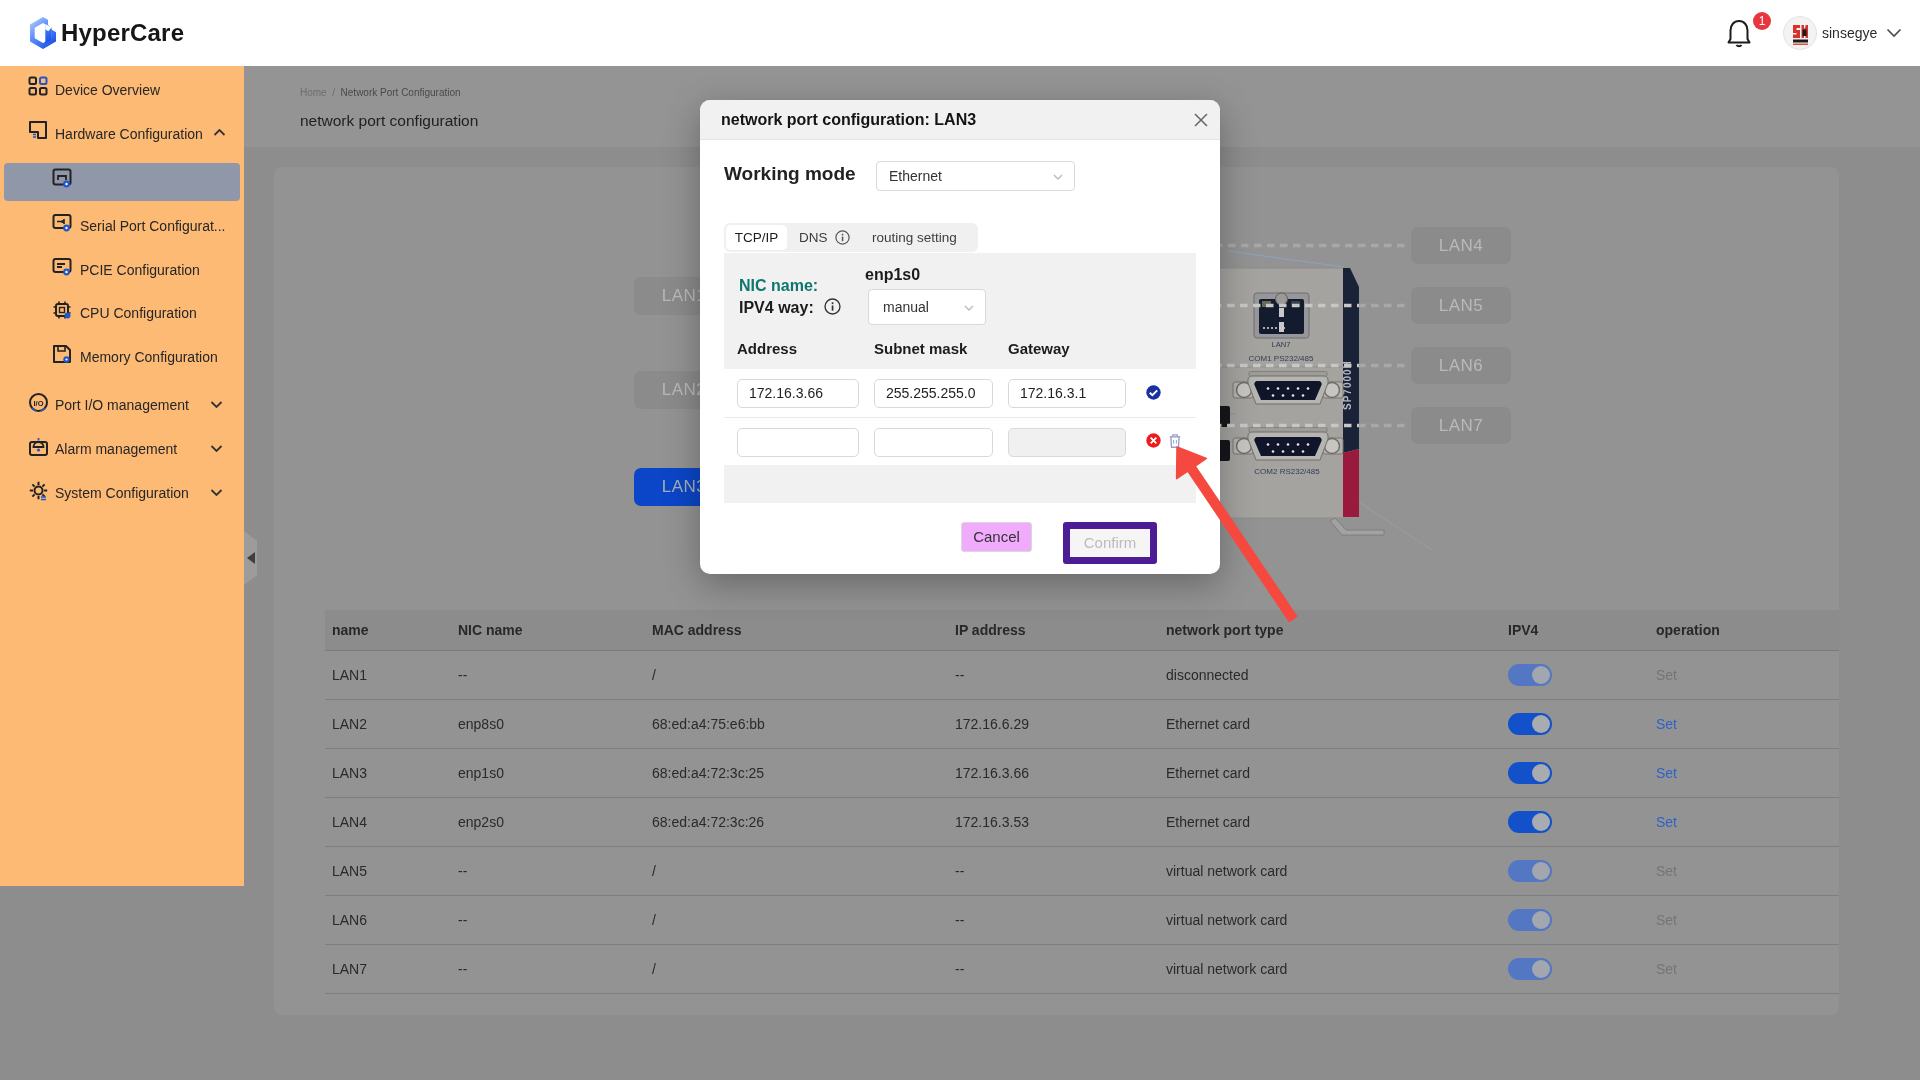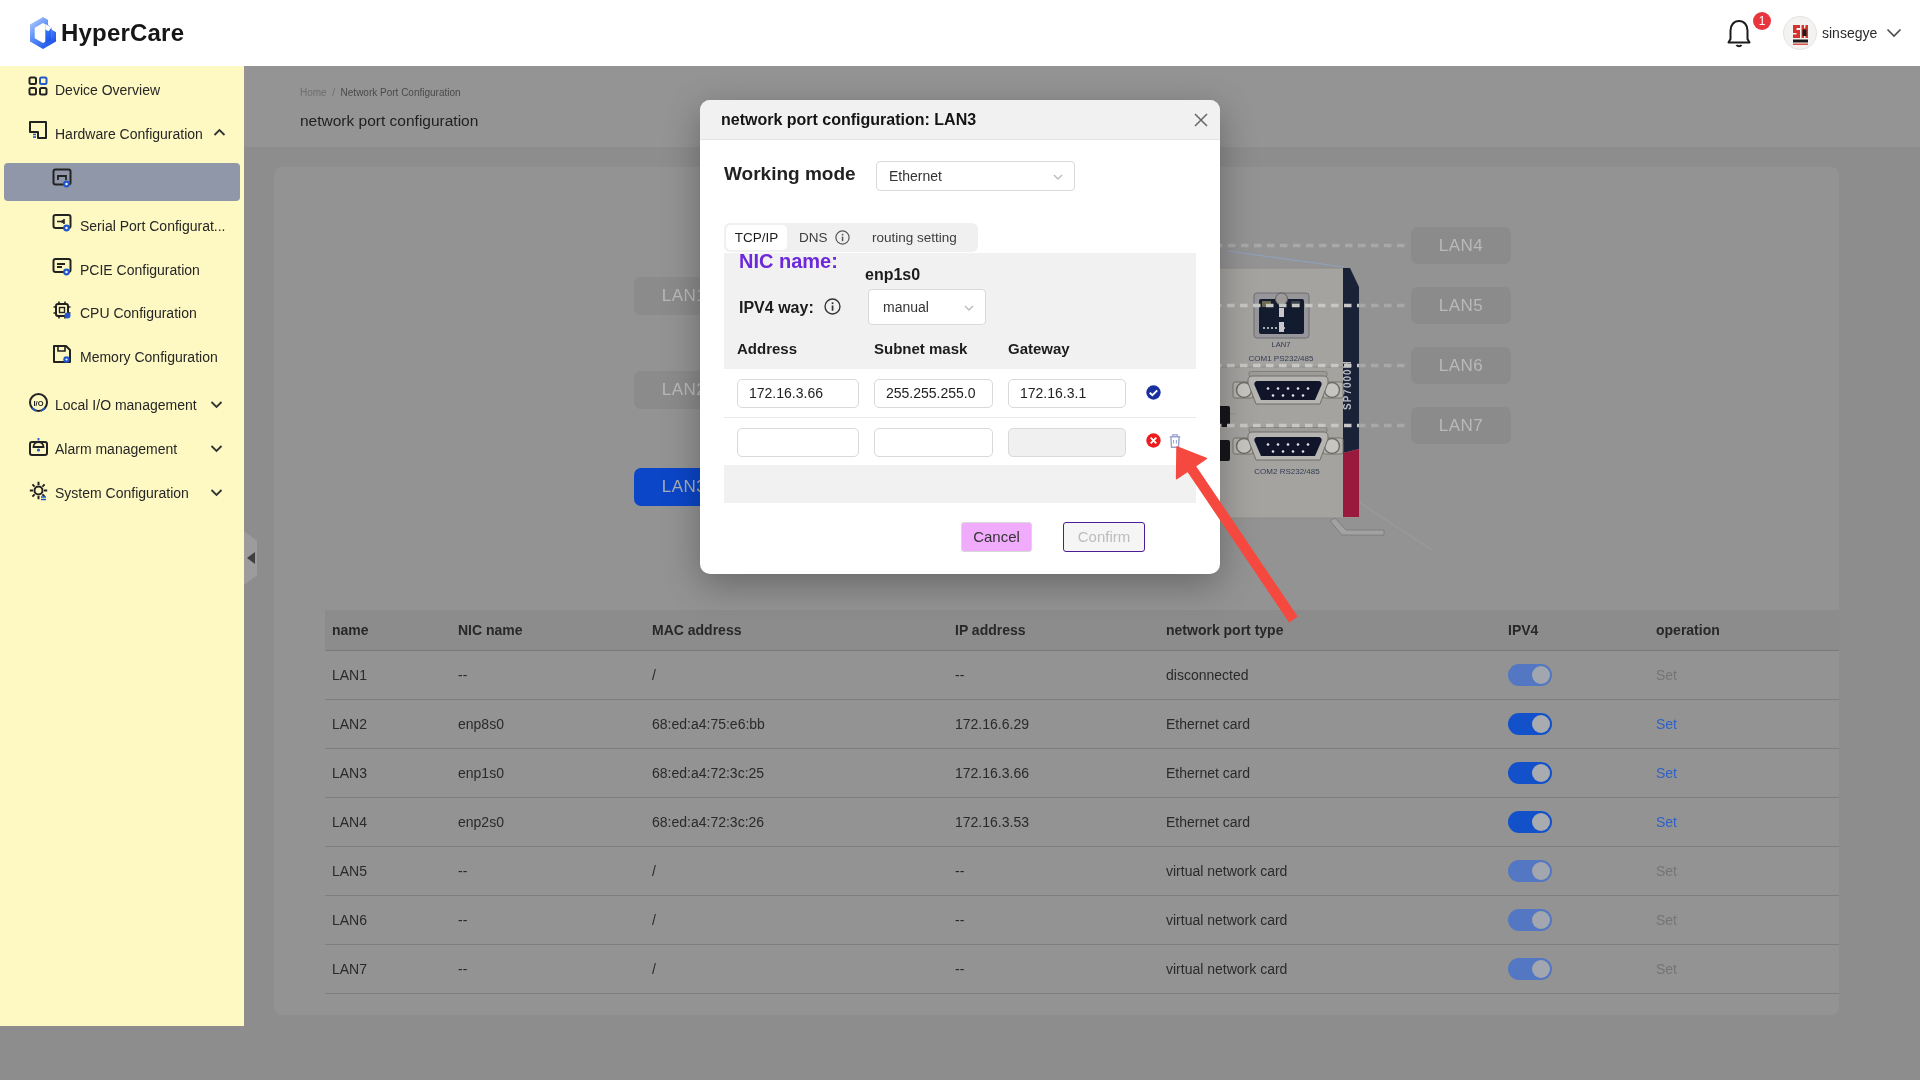--- a/index.html
+++ b/index.html
@@ -4,21 +4,21 @@
 <style>
   html,body{margin:0;padding:0;}
   body{font-family:"Liberation Sans", sans-serif; width:1920px; height:1080px; overflow:hidden;}
   #page{position:relative; width:1920px; height:1080px; background:#8d8d8d; overflow:hidden;}
   .abs{position:absolute;}
   
   #hdr{left:0; top:0; width:1920px; height:66px; background:#ffffff; z-index:40;}
   #logotext{left:61px; top:0; height:66px; line-height:66px; font-size:24px; font-weight:bold; color:#161616; letter-spacing:0.2px;}
   #uname{left:1822px; top:0; height:66px; line-height:66px; font-size:14px; color:#2b2b2b;}
   
-  #side{left:0; top:66px; width:244px; height:960px; background:#fef9c3; z-index:5;}
+  #side{left:0; top:66px; width:244px; height:820px; background:#fdba74; z-index:5;}
   .mi{position:absolute; left:0; width:244px; height:40px; line-height:40px; font-size:14px; color:#262626;}
   .mi .t{position:absolute; left:55px; top:0;}
   .sub .t{left:80px;}
   
   #band{left:244px; top:66px; width:1676px; height:81px; background:#949494; z-index:1;}
   #crumb{left:300px; top:87px; font-size:10px; color:#6e6e6e; z-index:2;}
   #crumb b{color:#4a4a4a; font-weight:normal;}
   #ptitle{left:300px; top:112px; font-size:15.5px; color:#1f1f1f; z-index:2;}
   
   #card{left:274px; top:167px; width:1565px; height:848px; background:#939393; border-radius:8px; z-index:2;}
@@ -65,21 +65,21 @@
     <div class="mi sub" style="top:184px;">
         <span class="t">PCIE Configuration</span>
       </div>
     <div class="mi sub" style="top:227px;">
         <span class="t">CPU Configuration</span>
       </div>
     <div class="mi sub" style="top:271px;">
         <span class="t">Memory Configuration</span>
       </div>
     <div class="mi" style="top:319px;">
-        <span class="t">Local I/O management</span>
+        <span class="t">Port I/O management</span>
       </div>
     <div class="mi" style="top:363px;">
         <span class="t">Alarm management</span>
       </div>
     <div class="mi" style="top:407px;">
         <span class="t">System Configuration</span>
       </div>
   </div>
 
   <div id="hdr" class="abs"></div>
@@ -408,21 +408,21 @@
     <div class="abs" style="left:26px;top:125px;width:61px;height:25px;background:#ffffff;border-radius:5px;text-align:center;line-height:25px;font-size:13.5px;color:#1d1d1d;">TCP/IP</div>
     <div class="abs" style="left:99px;top:123px;height:29px;line-height:29px;font-size:13.5px;color:#3d3d3d;">DNS</div>
     <svg class="abs" style="left:135px;top:130px;" width="15" height="15" viewBox="0 0 15 15">
         <circle cx="7.5" cy="7.5" r="6.6" fill="none" stroke="#555" stroke-width="1.2"></circle>
         <rect x="6.8" y="6.6" width="1.5" height="4.6" fill="#555"></rect>
         <rect x="6.8" y="3.8" width="1.5" height="1.6" fill="#555"></rect>
       </svg>
     <div class="abs" style="left:172px;top:123px;height:29px;line-height:29px;font-size:13.5px;color:#3d3d3d;">routing setting</div>
 
     <div class="mpanel"></div>
-    <div class="abs" style="left:39px;top:150px;font-size:20px;font-weight:600;color:#6d28d9;z-index:2;">NIC name<span style="font-weight:bold;">:</span></div>
+    <div class="abs" style="left:39px;top:177px;font-size:16px;font-weight:600;color:#0f766e;z-index:2;">NIC name<span style="font-weight:bold;">:</span></div>
     <div class="abs" style="left:165px;top:166px;font-size:16px;font-weight:600;color:#1c1c1c;z-index:2;">enp1s0</div>
     <div class="abs" style="left:39px;top:199px;font-size:16px;font-weight:600;color:#1c1c1c;z-index:2;">IPV4 way:</div>
     <svg class="abs" style="left:124px;top:198px;z-index:2;" width="17" height="17" viewBox="0 0 15 15">
         <circle cx="7.5" cy="7.5" r="6.6" fill="none" stroke="#333" stroke-width="1.2"></circle>
         <rect x="6.8" y="6.6" width="1.5" height="4.6" fill="#333"></rect>
         <rect x="6.8" y="3.8" width="1.5" height="1.6" fill="#333"></rect>
       </svg>
     <div class="sel" style="left:168px;top:189px;width:116px;height:34px;line-height:34px;z-index:2;"><span style="margin-left:14px;">manual</span>
       <svg style="position:absolute;right:10px;top:12px;" width="12" height="12" viewBox="0 0 12 12">
           <path d="M2 4 L6 8 L10 4" stroke="#bbb" stroke-width="1.4" fill="none"></path>
@@ -454,21 +454,21 @@
           <path d="M0.7 2.8 H11.3" stroke-width="1.4"></path>
           <path d="M3.8 2.6 V0.8 H8.2 V2.6" stroke-width="1.3"></path>
           <path d="M1.9 2.8 L2.5 13.3 H9.5 L10.1 2.8" stroke-width="1.4"></path>
           <path d="M4.6 6 V9.6" stroke-width="1"></path>
           <path d="M7.4 6 V9.6" stroke-width="1"></path>
         </g>
       </svg>
 
 
     <div class="abs" style="left:261px;top:422px;width:69px;height:28px;border:1px solid #d9d9d9;border-radius:3px;background:#f0abfc;text-align:center;line-height:28px;font-size:15px;color:#333;">Cancel</div>
-    <div class="abs" style="left:363px;top:422px;width:80px;height:28px;border:1px solid #4c1d95;border-radius:3px;background:#f5f5f5;text-align:center;line-height:28px;font-size:15px;color:#bcbcbc;">Confirm</div>
+    <div class="abs" style="left:363px;top:422px;width:80px;height:28px;border:7px solid #4c1d95;border-radius:3px;background:#f5f5f5;text-align:center;line-height:28px;font-size:15px;color:#bcbcbc;">Confirm</div>
   </div>
 
   <svg class="abs" style="left:1150px;top:430px;z-index:70;" width="170" height="200" viewBox="0 0 170 200">
     <g transform="translate(-1150,-430)">
       <path d="M1177 447 L1206.4 458.5 L1195.2 466.1 L1296.7 616.5 L1289.3 621.5 L1187.8 471.1 L1176.6 478.7 Z" fill="#f5493f" stroke="#f5493f" stroke-width="1.5" stroke-linejoin="round"></path>
     </g>
   </svg>
 
 </div>
 

